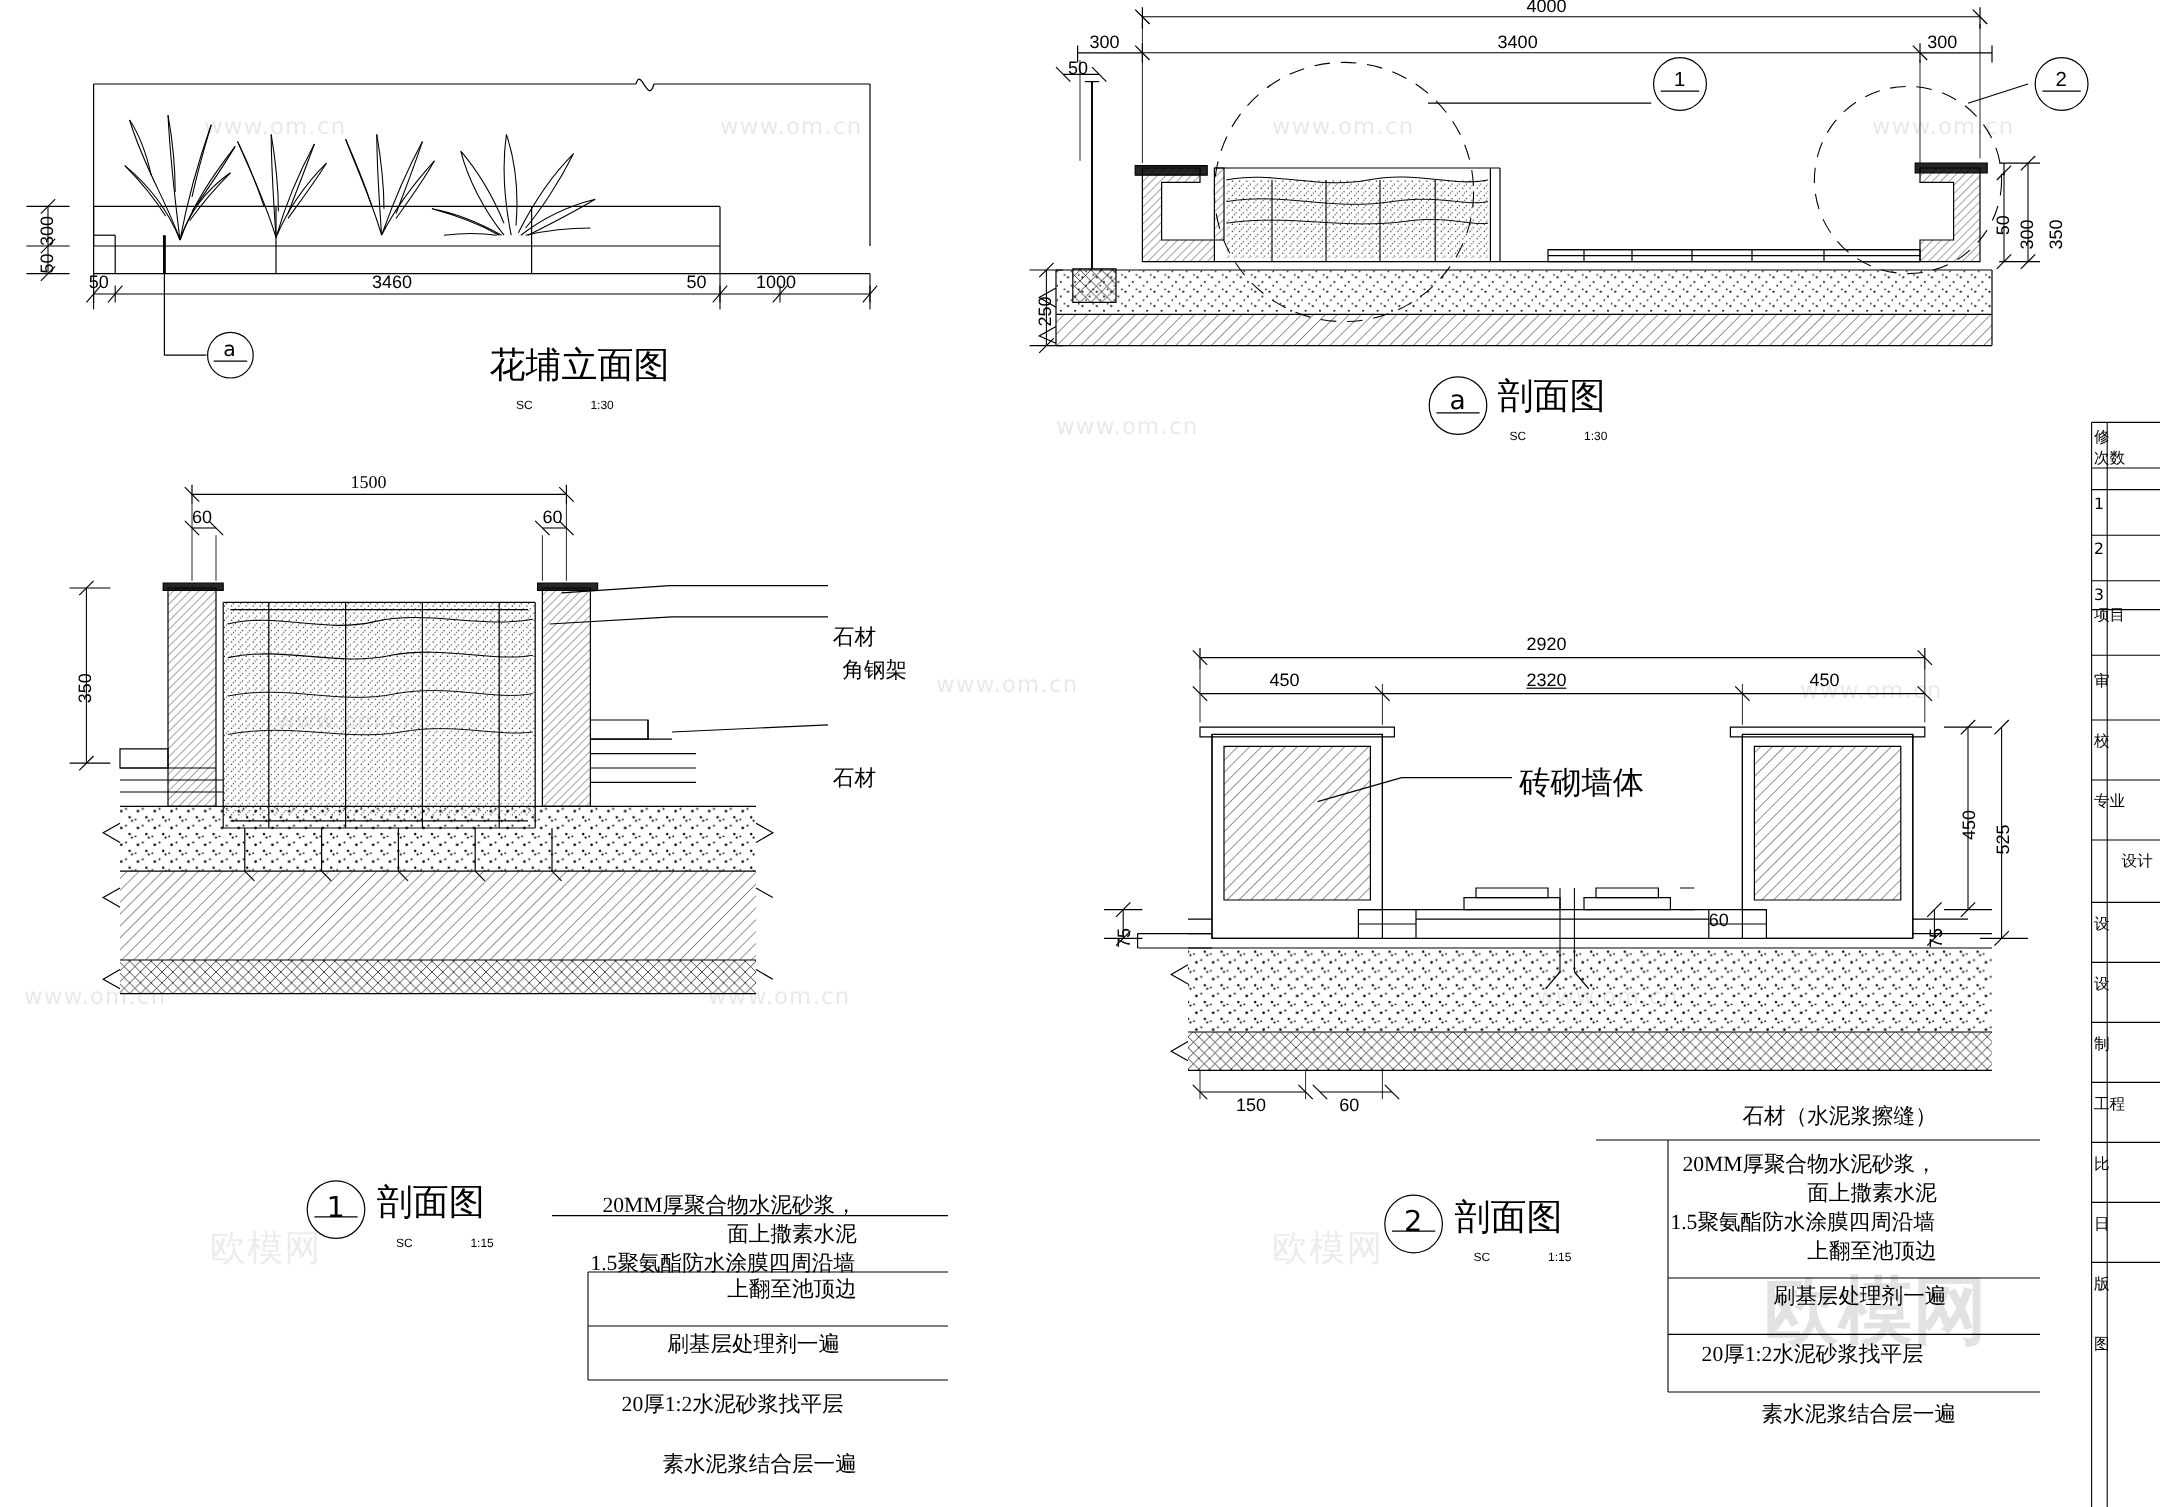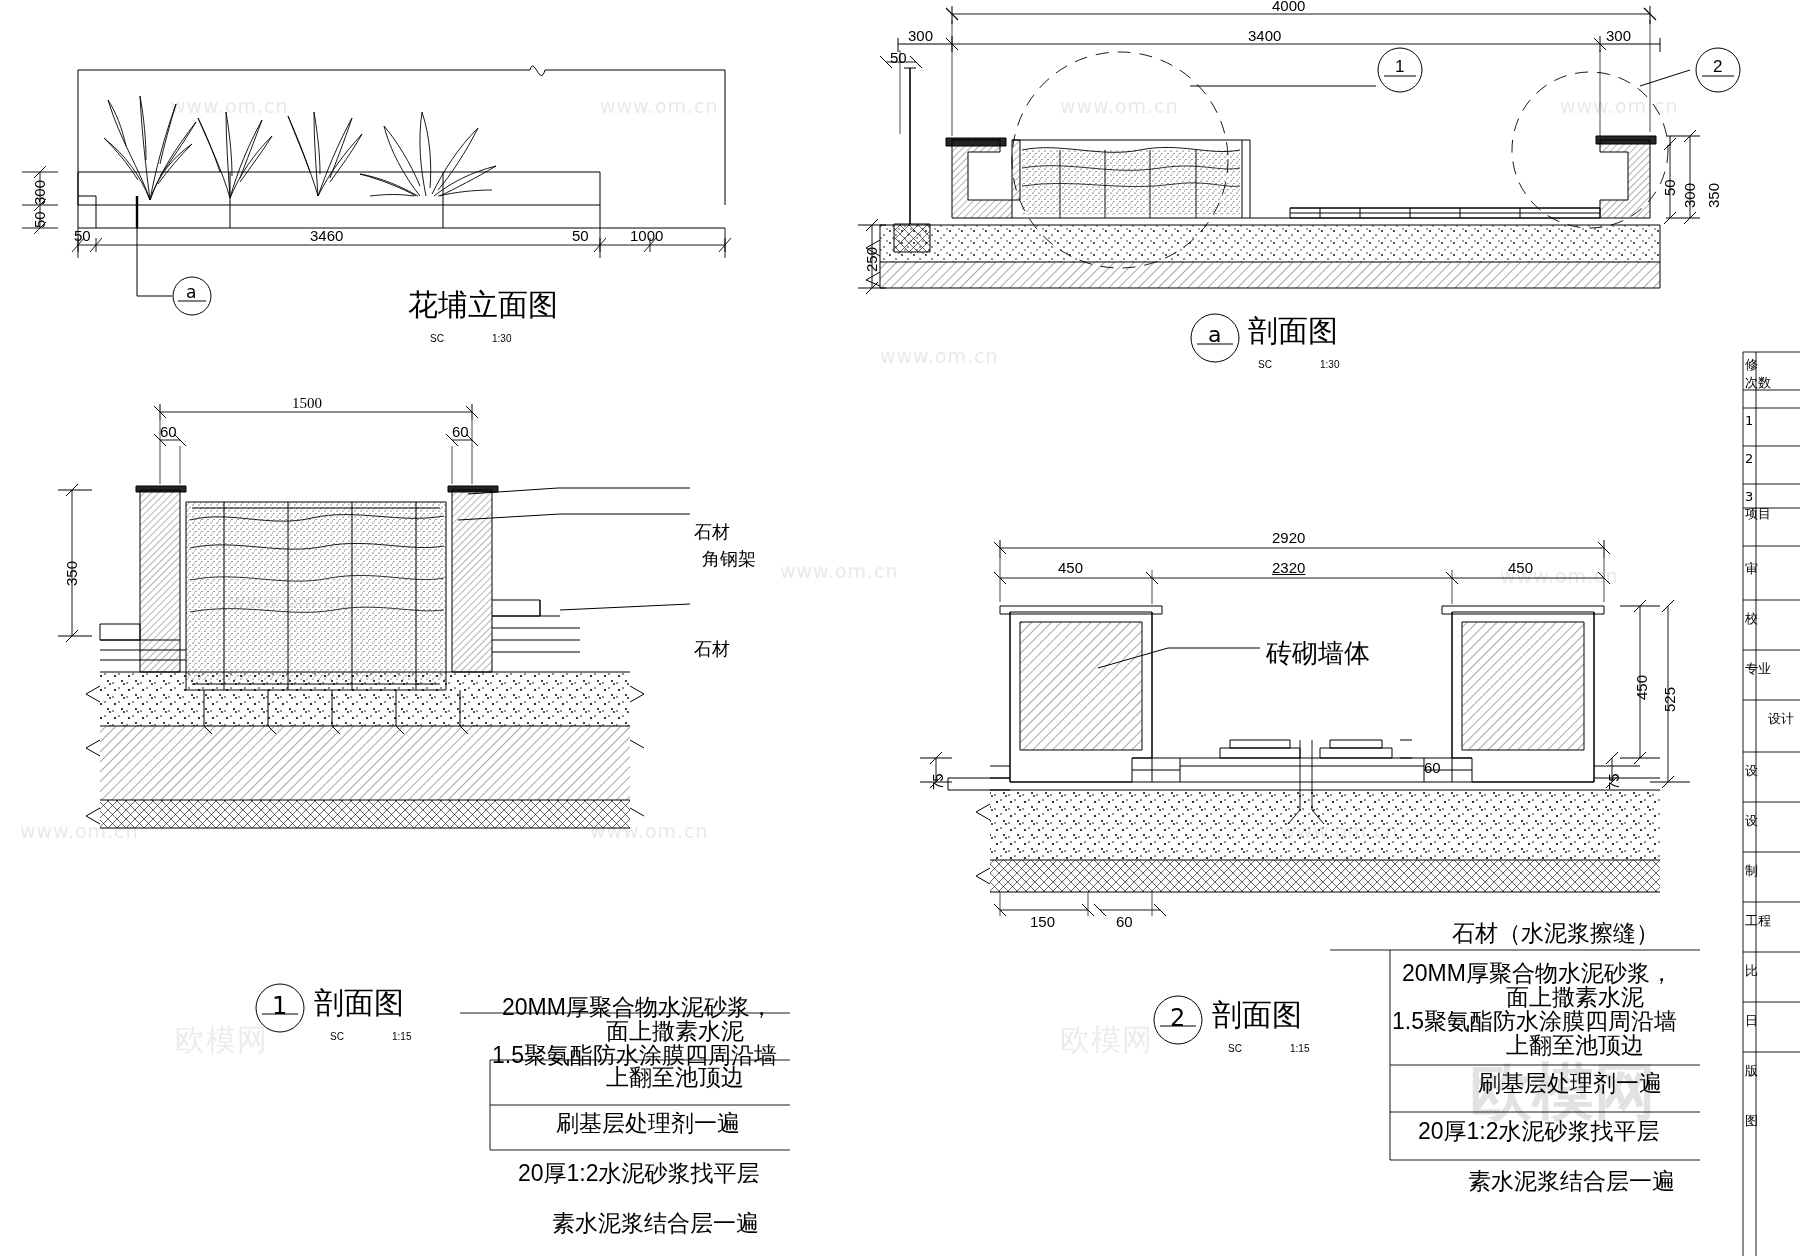--- a/index.html
+++ b/index.html
@@ -11,22 +11,22 @@
   .big{font-size:30px;}
   .mid{font-size:18px;margin-top:48px;}
   .sm{font-size:10px;}
   .xs{font-size:13px;}
   .rot{transform-origin:0 0;transform:rotate(-90deg);}
   .wm{position:absolute;color:#e9e9e9;font-size:19px;letter-spacing:1px;
       font-family:"DejaVu Sans","Liberation Sans",sans-serif;white-space:nowrap;
       user-select:none;}
   .wmbig{position:absolute;color:#e2e2e2;font-size:62px;font-weight:bold;
       font-family:"DejaVu Sans","Liberation Sans",sans-serif;white-space:nowrap;}
-  .note{position:absolute;white-space:nowrap;font-size:23px;
-      font-family:Liberation Sans, sans-serif;}
+  .note{position:absolute;white-space:nowrap;font-size:18px;
+      font-family:Liberation Serif, serif;}
 </style>
 </head>
 <body>
 
 <div class="wm" style="left:170px;top:95px;">www.om.cn</div>
 <div class="wm" style="left:600px;top:95px;">www.om.cn</div>
 <div class="wm" style="left:1060px;top:95px;">www.om.cn</div>
 <div class="wm" style="left:1560px;top:95px;">www.om.cn</div>
 <div class="wm" style="left:880px;top:345px;">www.om.cn</div>
 <div class="wm" style="left:230px;top:590px;">www.om.cn</div>

